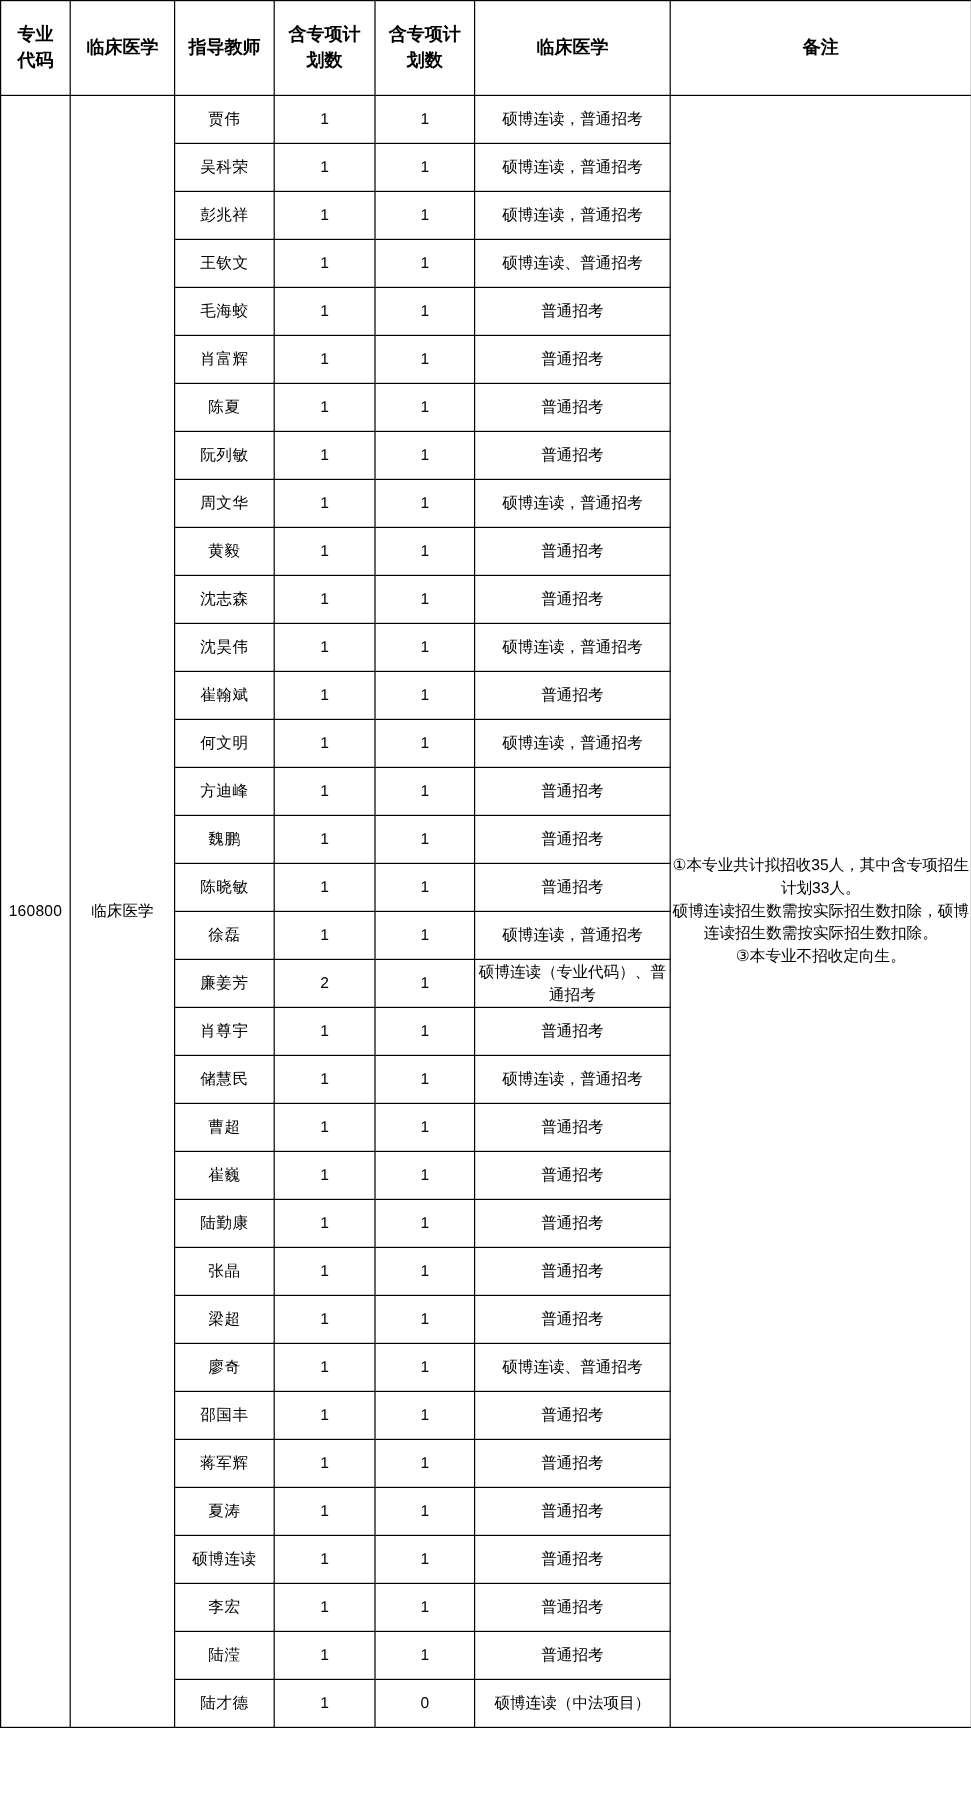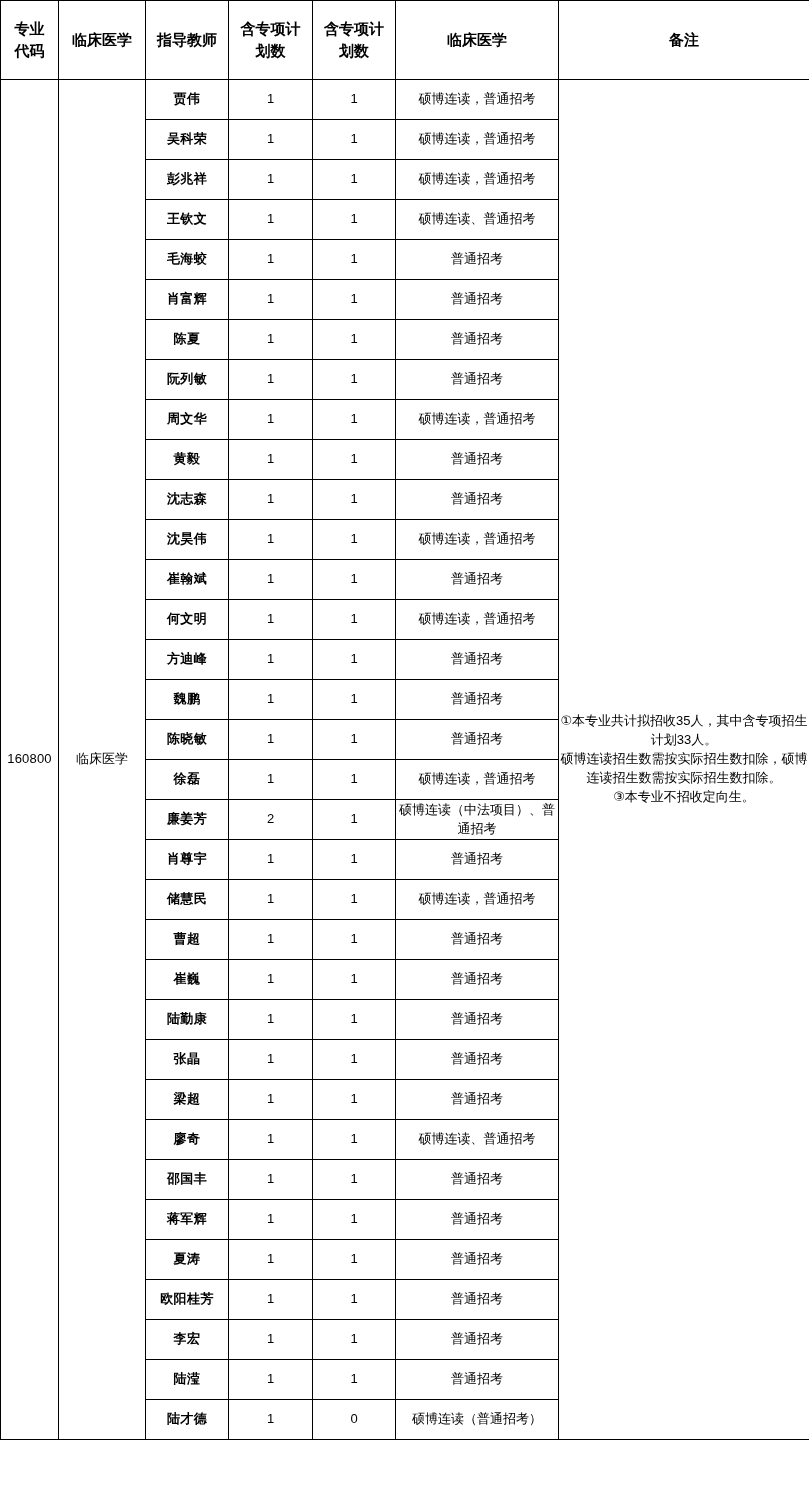--- a/index.html
+++ b/index.html
@@ -53,21 +53,20 @@
   td.cell-code {
     font-size: 12px;
     letter-spacing: 0.2px;
   }
   td.cell-major {
     font-size: 13px;
   }
   td.cell-advisor {
     font-size: 13px;
     letter-spacing: 0.4px;
-    font-weight: bold;
   }
   td.cell-num {
     font-size: 13px;
   }
   td.cell-method {
     text-align: left;
     padding-left: 11px;
     padding-right: 8px;
     font-size: 13px;
     line-height: 1.65;
@@ -222,21 +221,21 @@
       <tr>
         <td class="cell-advisor">徐磊</td>
         <td class="cell-num">1</td>
         <td class="cell-num">1</td>
         <td class="cell-method">硕博连读，普通招考</td>
       </tr>
       <tr class="tall-row">
         <td class="cell-advisor">廉姜芳</td>
         <td class="cell-num">2</td>
         <td class="cell-num">1</td>
-        <td class="cell-method">硕博连读（中法项目）、普通招考</td>
+        <td class="cell-method">硕博连读（专业代码）、普通招考</td>
       </tr>
       <tr>
         <td class="cell-advisor">肖尊宇</td>
         <td class="cell-num">1</td>
         <td class="cell-num">1</td>
         <td class="cell-method">普通招考</td>
       </tr>
       <tr>
         <td class="cell-advisor">储慧民</td>
         <td class="cell-num">1</td>
@@ -291,37 +290,37 @@
         <td class="cell-num">1</td>
         <td class="cell-method">普通招考</td>
       </tr>
       <tr>
         <td class="cell-advisor">夏涛</td>
         <td class="cell-num">1</td>
         <td class="cell-num">1</td>
         <td class="cell-method">普通招考</td>
       </tr>
       <tr>
-        <td class="cell-advisor">欧阳桂芳</td>
+        <td class="cell-advisor">硕博连读</td>
         <td class="cell-num">1</td>
         <td class="cell-num">1</td>
         <td class="cell-method">普通招考</td>
       </tr>
       <tr>
         <td class="cell-advisor">李宏</td>
         <td class="cell-num">1</td>
         <td class="cell-num">1</td>
         <td class="cell-method">普通招考</td>
       </tr>
       <tr>
         <td class="cell-advisor">陆滢</td>
         <td class="cell-num">1</td>
         <td class="cell-num">1</td>
         <td class="cell-method">普通招考</td>
       </tr>
       <tr>
         <td class="cell-advisor">陆才德</td>
         <td class="cell-num">1</td>
         <td class="cell-num">0</td>
-        <td class="cell-method">硕博连读（普通招考）</td>
+        <td class="cell-method">硕博连读（中法项目）</td>
       </tr>
     </tbody>
 </table>
 
 </body></html>

